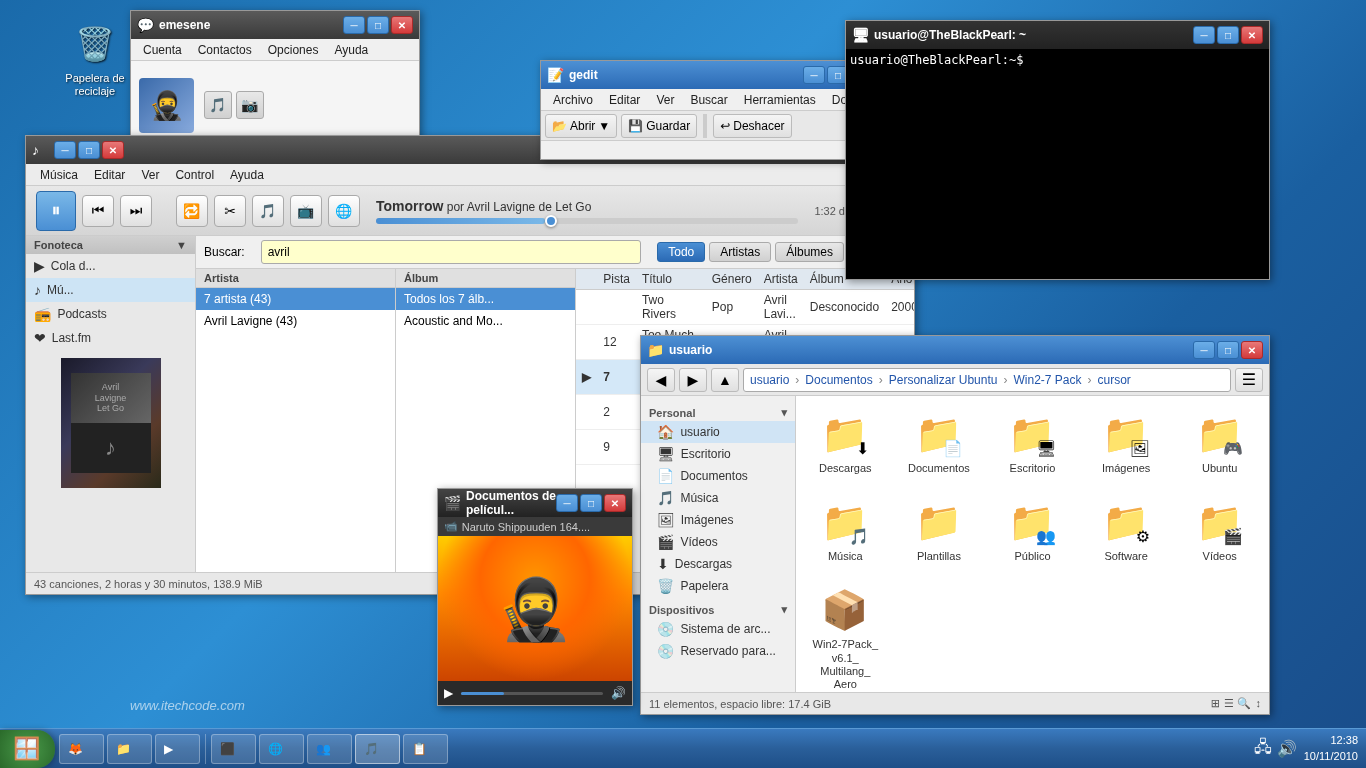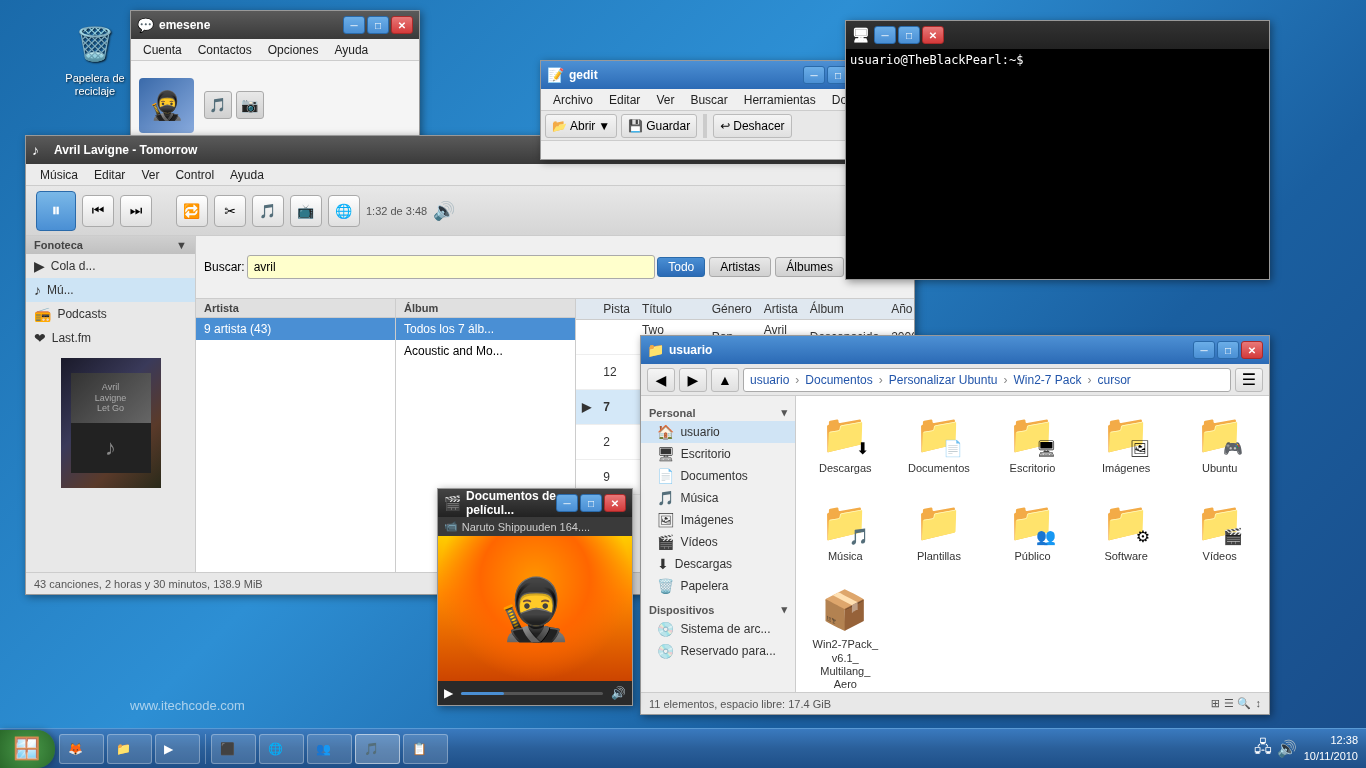--- a/index.html
+++ b/index.html
@@ -261,24 +261,24 @@
     }
     .banshee-content {
       flex: 1;
       display: flex;
       flex-direction: column;
       overflow: hidden;
     }
     .search-bar {
       display: flex;
       align-items: center;
-      padding: 19px 8px;
+      padding: 4px 8px;
       background: #f0f0f0;
       border-bottom: 1px solid #ccc;
-      gap: 2px;
+      gap: 16px;
     }
     .search-input {
       flex: 1;
       height: 24px;
       padding: 2px 6px;
       border: 1px solid #aaa;
       border-radius: 3px;
       background: #ffffcc;
       font-size: 12px;
     }
@@ -727,20 +727,21 @@
       color: white;
       line-height: 1.4;
     }
 
     .watermark {
       position: absolute;
       bottom: 55px;
       left: 130px;
       color: rgba(255,255,255,0.6);
       font-size: 13px;
+      font-style: italic;
     }
 
     
     .naruto-char {
       width: 100%;
       height: 100%;
       background: 
         radial-gradient(ellipse at 50% 30%, #ff9500 0%, #ff6600 40%, transparent 70%),
         linear-gradient(to bottom, #ffcc00 0%, #ff8800 40%, #cc4400 100%);
       position: relative;
@@ -791,21 +792,20 @@
     <div class="emesene-actions">
       <div class="em-btn">🎵</div>
       <div class="em-btn">📷</div>
     </div>
   </div>
 </div>
 
 <div class="window" id="banshee" style="display:flex; flex-direction:column;">
   <div class="window-titlebar banshee-titlebar">
     <span class="title-icon">♪</span>
-    <span class="title-text">Avril Lavigne - Tomorrow</span>
     <div class="window-controls">
       <div class="win-btn">─</div>
       <div class="win-btn">□</div>
       <div class="win-btn close-btn">✕</div>
     </div>
   </div>
   <div class="banshee-menubar">
     <span>Música</span>
     <span>Editar</span>
     <span>Ver</span>
@@ -815,20 +815,33 @@
   <div class="banshee-controls">
     <div class="ctrl-btn large">⏸</div>
     <div class="ctrl-btn">⏮</div>
     <div class="ctrl-btn">⏭</div>
     <div style="width:12px;"></div>
     <div class="ctrl-btn">🔁</div>
     <div class="ctrl-btn">✂</div>
     <div class="ctrl-btn">🎵</div>
     <div class="ctrl-btn">📺</div>
     <div class="ctrl-btn">🌐</div>
+    <div class="progress-section">
+      <div class="track-info">
+        <span class="track-name">Tomorrow</span>
+        <span> por </span>
+        <span>Avril Lavigne</span>
+        <span> de </span>
+        <span>Let Go</span>
+      </div>
+      <div class="progress-bar-container">
+        <div class="progress-bar-fill"></div>
+        <div class="progress-thumb"></div>
+      </div>
+    </div>
     <div class="time-display">
       <span>1:32</span>
       <span> de </span>
       <span>3:48</span>
     </div>
     <div class="volume-icon">🔊</div>
   </div>
   <div class="banshee-main">
 
     <div class="banshee-sidebar">
@@ -872,21 +885,22 @@
           <div class="tab-btn active">Todo</div>
           <div class="tab-btn">Artistas</div>
           <div class="tab-btn">Álbumes</div>
           <div class="tab-btn">Títulos</div>
         </div>
       </div>
       <div class="content-area">
 
         <div class="artist-panel">
           <div class="artist-panel-header">Artista</div>
-          <div class="artist-item selected">9 artista (43)</div>
+          <div class="artist-item selected">7 artista (43)</div>
+          <div class="artist-item">Avril Lavigne (43)</div>
         </div>
 
         <div class="album-panel">
           <div class="album-panel-header">Álbum</div>
           <div class="album-item selected">Todos los 7 álb...</div>
           <div class="album-item">Acoustic and Mo...</div>
         </div>
 
         <div class="tracks-panel">
           <table class="tracks-table">
@@ -993,20 +1007,21 @@
       <span>Deshacer</span>
     </div>
     <div style="flex:1;"></div>
     <div class="gedit-btn">▼</div>
   </div>
 </div>
 
 <div class="window" id="terminal" style="display:flex; flex-direction:column;">
   <div class="window-titlebar" style="background: linear-gradient(to bottom, #333 0%, #222 100%);">
     <span class="title-icon">🖥</span>
+    <span class="title-text">usuario@TheBlackPearl: ~</span>
     <div class="window-controls">
       <div class="win-btn">─</div>
       <div class="win-btn">□</div>
       <div class="win-btn close-btn">✕</div>
     </div>
   </div>
   <div class="terminal-body">
     <div>usuario@TheBlackPearl:~$</div>
   </div>
 </div>

